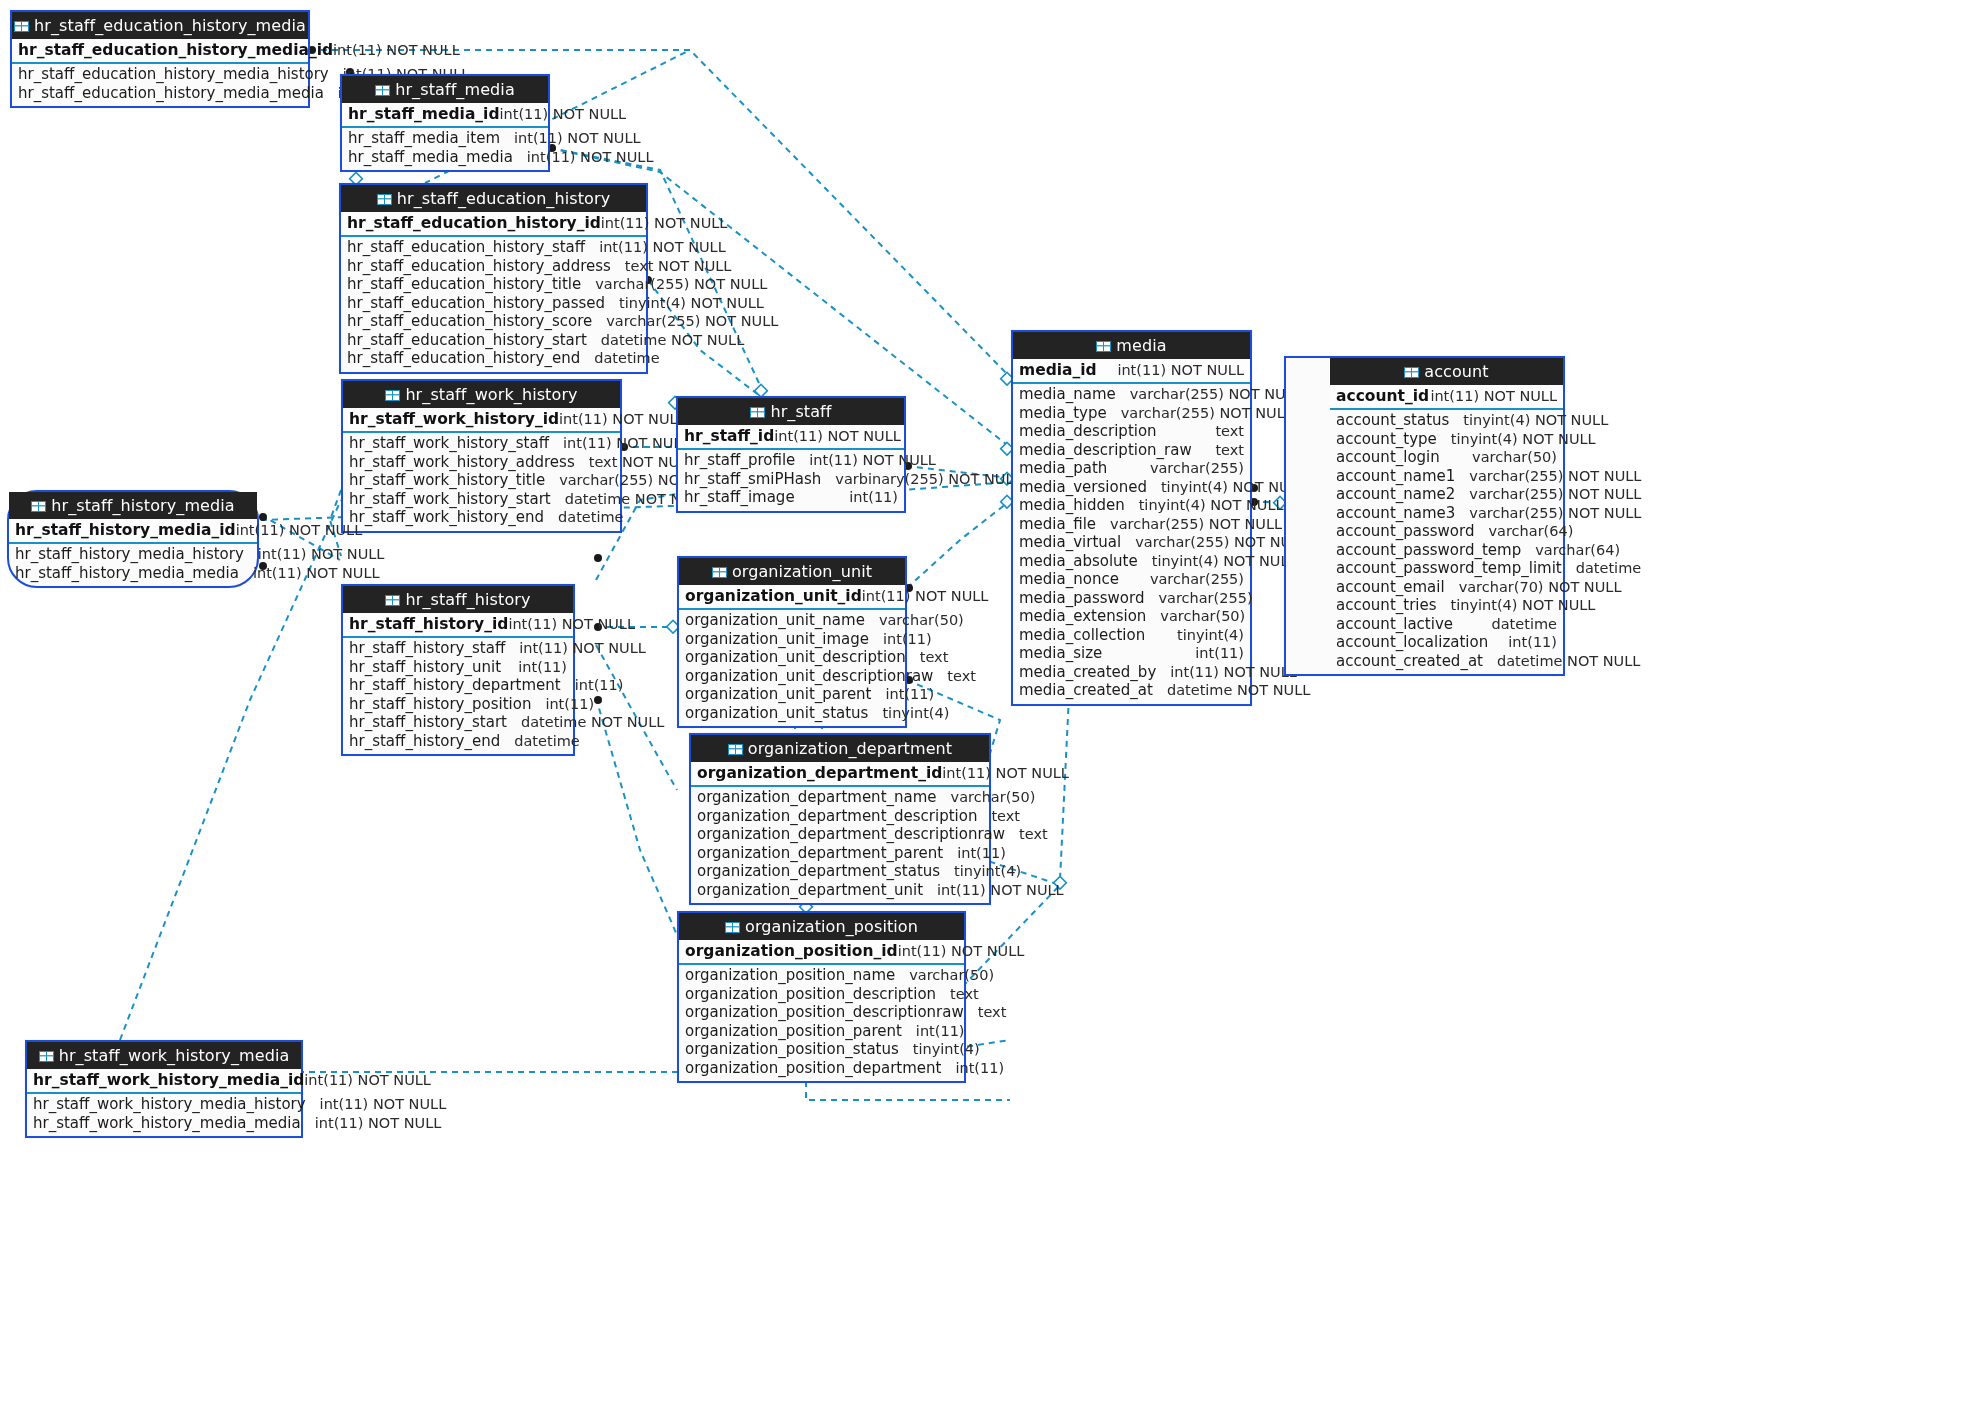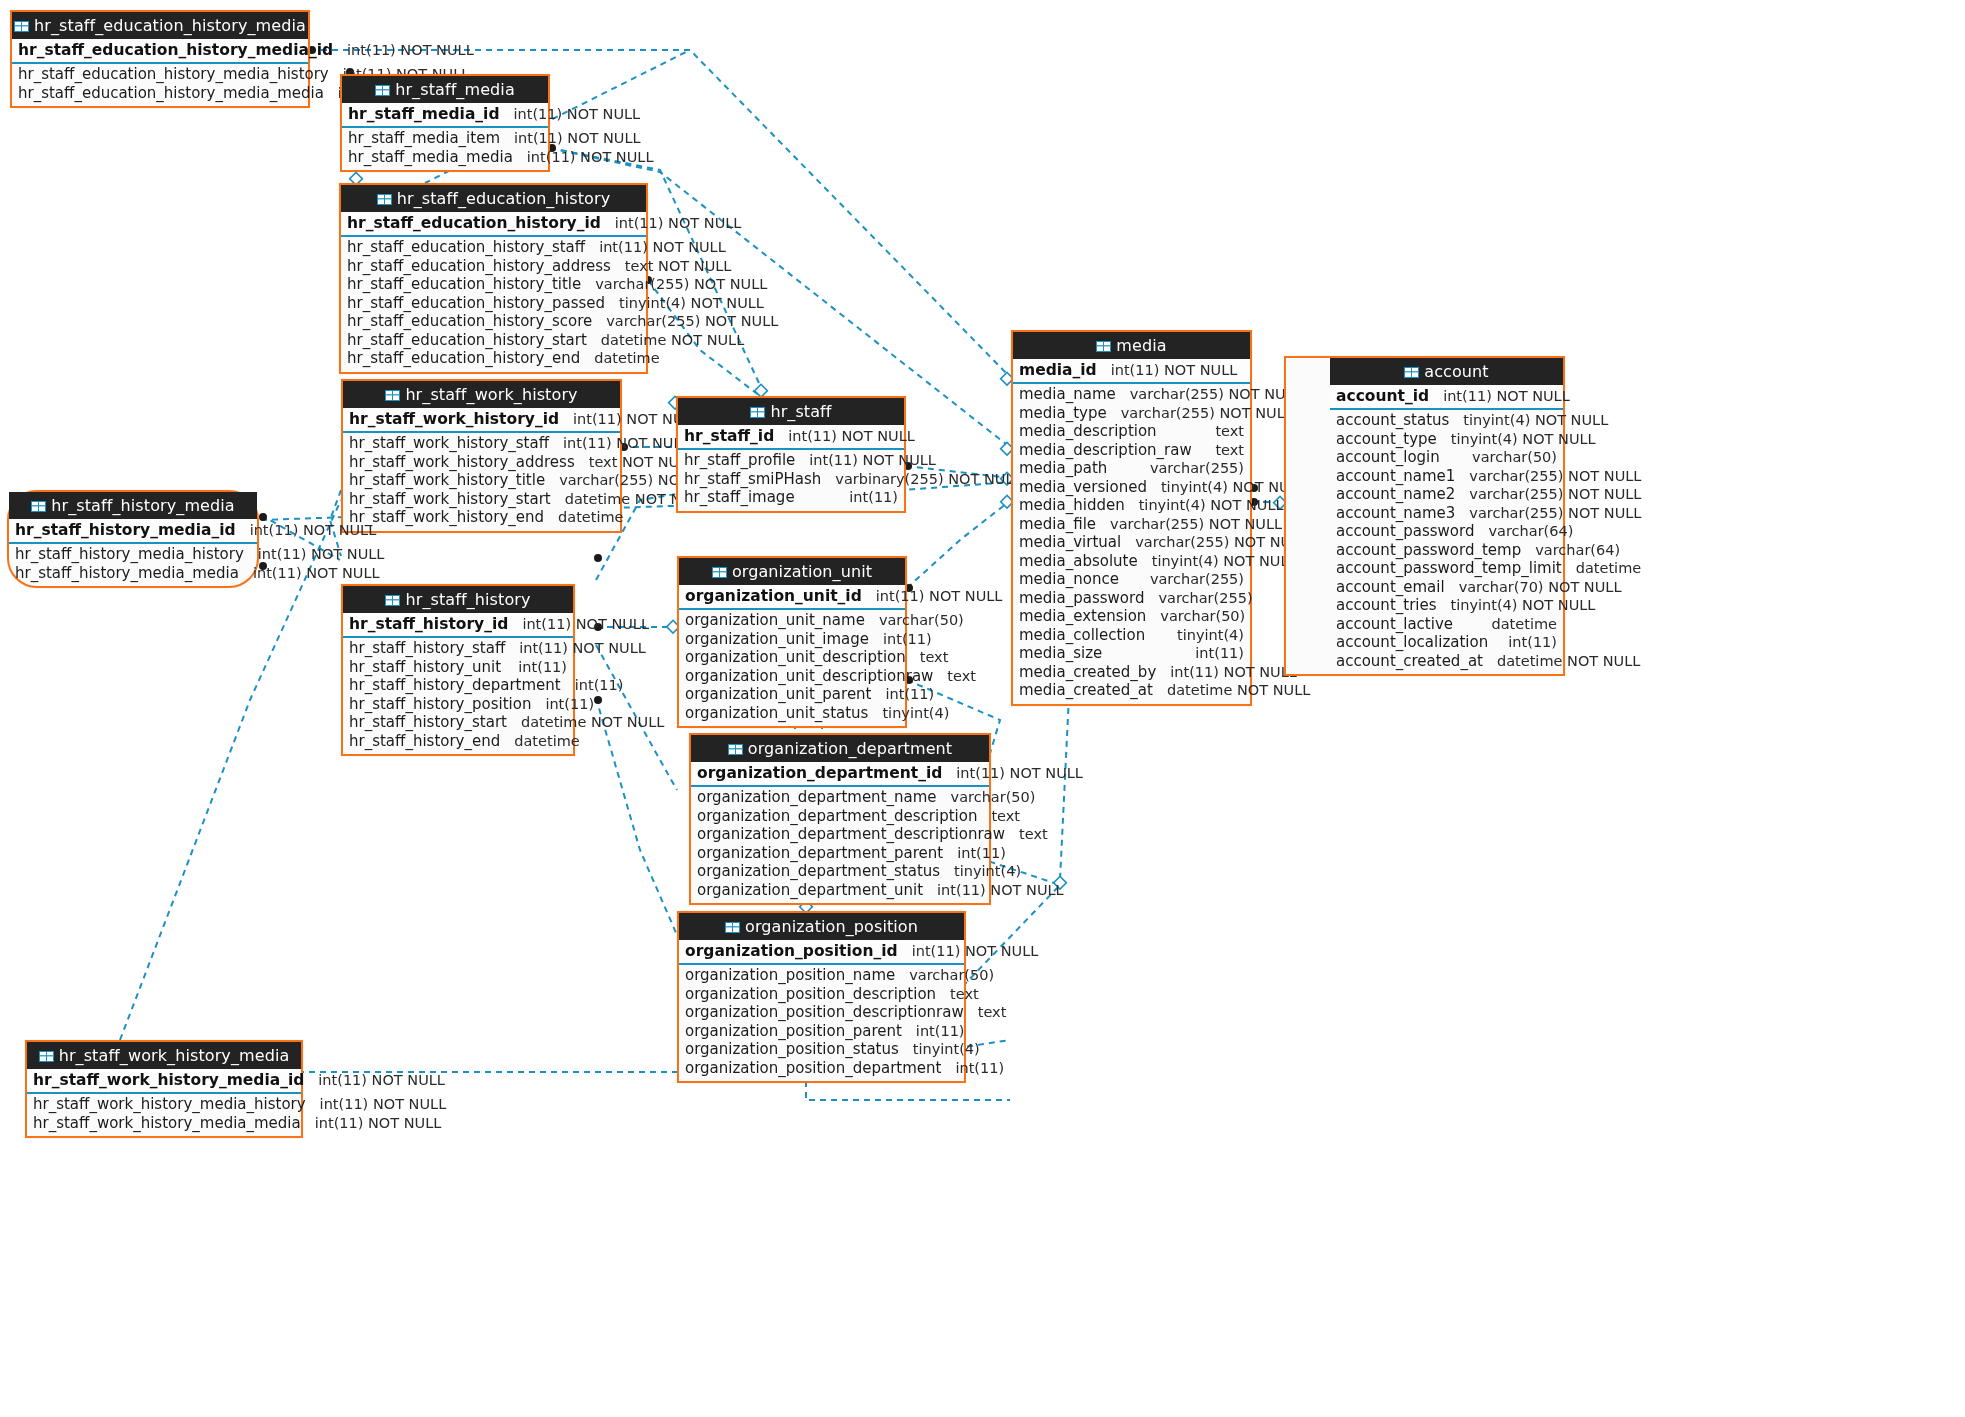--- a/index.html
+++ b/index.html
@@ -18,21 +18,21 @@
   #edges {
     position: absolute;
     left: 0;
     top: 0;
     width: 1965px;
     height: 1417px;
     pointer-events: none;
   }
   .table-box {
     position: absolute;
-    border: 2px solid #f97316;
+    border: 2px solid #1d4ed8;
     background: #fbfbfb;
     box-sizing: border-box;
     box-shadow: 0 0 0 0.5px rgba(0,0,0,0.05);
   }
   .table-header {
     background: #232323;
     color: #ffffff;
     font-size: 16px;
     height: 27px;
     line-height: 27px;
@@ -45,30 +45,29 @@
     display: inline-block;
     width: 15px;
     height: 11px;
     vertical-align: -1px;
     margin-right: 5px;
     position: relative;
   }
   .tbl-icon svg { display: block; }
   .pk-row {
     display: flex;
-    justify-content: flex-start;
+    justify-content: space-between;
     align-items: center;
     font-size: 15.5px;
     font-weight: bold;
     color: #111;
     padding: 2px 6px 3px 6px;
     border-bottom: 2px solid #1a91c4;
     background: #fdfdfd;
     white-space: nowrap;
-    gap: 14px;
   }
   .pk-row .coltype {
     font-weight: normal;
     color: #2a2a2a;
     font-size: 14.5px;
   }
   .col-row {
     display: flex;
     justify-content: space-between;
     align-items: center;

